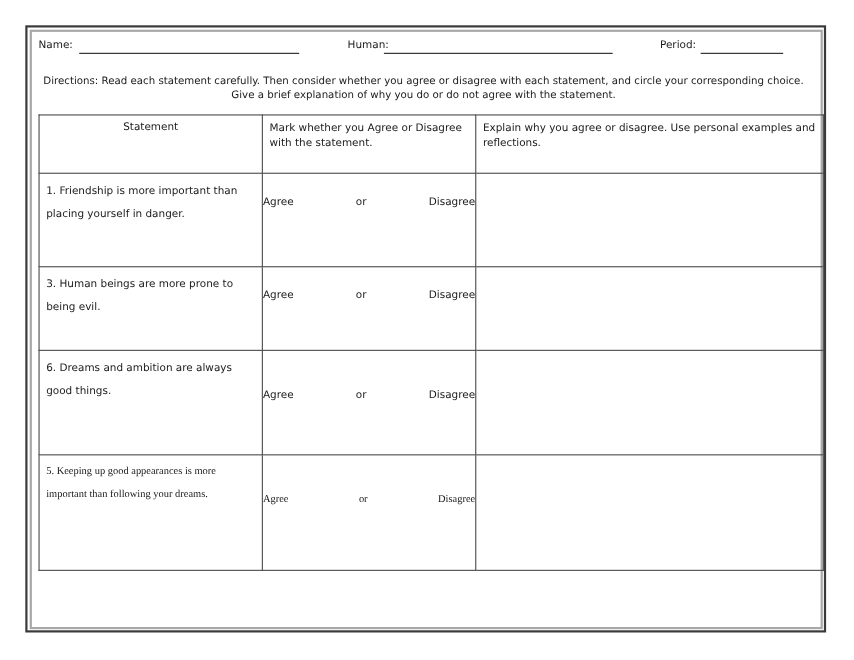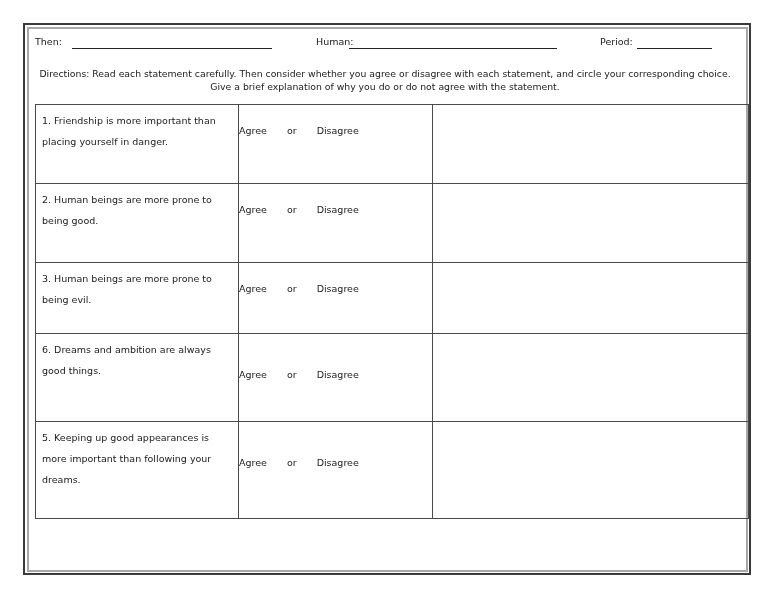--- a/index.html
+++ b/index.html
@@ -21,34 +21,34 @@
   table.ws td, table.ws th { border: 1.4px solid #4a4a4a; vertical-align: top; padding: 0;
              font-weight: normal; text-align: left; }
   table.ws th { height: 43px; }
   .c1 { width: 203px; }
   .c2 { width: 194px; }
   .c3 { width: 316px; }
   .th-pad { padding: 5px 6px 0 6px; line-height: 14px; }
   .th-center { text-align: center; padding-top: 5px; }
   .stmt { padding: 5px 5px 0 6px; line-height: 21px; }
   .choice { position: relative; height: 100%; }
-  .choice-inner { position: absolute; left: 0; right: 0; display: flex; justify-content: flex-start; }
+  .choice-inner { position: absolute; left: 0; right: 0; display: flex; justify-content: space-between; }
   .choice span { display: inline-block; }
   .opt-agree { margin-right: 20px; }
   .opt-or { margin-right: 20px; }
 </style>
 </head>
 <body>
 
 <div class="frame-outer"></div>
 <div class="frame-inner"></div>
 
 <div class="hdr-row">
   <div class="fld" style="left:0;">
-    <span class="lbl">Then:</span>
+    <span class="lbl">Name:</span>
   </div>
   <div class="fld" style="left:37px; width:200px; height:14px;">
     <div class="line" style="left:0; width:200px;"></div>
   </div>
 
   <div class="fld" style="left:281px;">
     <span class="lbl">Human:</span>
   </div>
   <div class="fld" style="left:314px; width:208px; height:14px;">
     <div class="line" style="left:0; width:208px;"></div>
@@ -64,52 +64,48 @@
 
 <div class="directions">Directions:  Read each statement carefully.  Then consider whether you agree or disagree with each statement, and circle your corresponding choice.  Give a brief explanation of why you do or do not agree with the statement.</div>
 
 <table class="ws">
   <colgroup>
     <col class="c1">
       <col class="c2">
       <col class="c3">
   </colgroup>
   <tbody>
+      <tr>
+    <th>
+          <div class="th-center">Statement</div>
+        </th>
+    <th>
+          <div class="th-pad">Mark whether you Agree or Disagree with the statement.</div>
+        </th>
+    <th>
+          <div class="th-pad">Explain why you agree or disagree.  Use personal examples and reflections.</div>
+        </th>
+  </tr>
 
   <tr style="height:71px;">
     <td>
           <div class="stmt">1.  Friendship is more important than placing yourself in danger.</div>
         </td>
     <td>
       <div class="choice" style="height:70px;">
             <div class="choice-inner" style="top:20px;">
         <span class="opt-agree">Agree</span>
         <span class="opt-or">or</span>
         <span>Disagree</span>
       </div>
           </div>
     </td>
     <td></td>
   </tr>
 
-  <tr style="height:71px;">
-    <td>
-          <div class="stmt">2.  Human beings are more prone to being good.</div>
-        </td>
-    <td>
-      <div class="choice" style="height:70px;">
-            <div class="choice-inner" style="top:20px;">
-        <span class="opt-agree">Agree</span>
-        <span class="opt-or">or</span>
-        <span>Disagree</span>
-      </div>
-          </div>
-    </td>
-    <td></td>
-  </tr>
 
   <tr style="height:63px;margin-top:40px;">
     <td>
           <div class="stmt">3.  Human beings are more prone to being evil.</div>
         </td>
     <td>
       <div class="choice" style="height:62px;">
             <div class="choice-inner" style="top:20px;">
         <span class="opt-agree">Agree</span>
         <span class="opt-or">or</span>
@@ -129,21 +125,21 @@
             <div class="choice-inner" style="top:35px;">
         <span class="opt-agree">Agree</span>
         <span class="opt-or">or</span>
         <span>Disagree</span>
       </div>
           </div>
     </td>
     <td></td>
   </tr>
 
-  <tr style="height:87px;">
+  <tr style="height:87px;font-family:Liberation Serif, serif;">
     <td>
           <div class="stmt">5.  Keeping up good appearances is more important than following your dreams.</div>
         </td>
     <td>
       <div class="choice" style="height:86px;">
             <div class="choice-inner" style="top:35px;">
         <span class="opt-agree">Agree</span>
         <span class="opt-or">or</span>
         <span>Disagree</span>
       </div>

